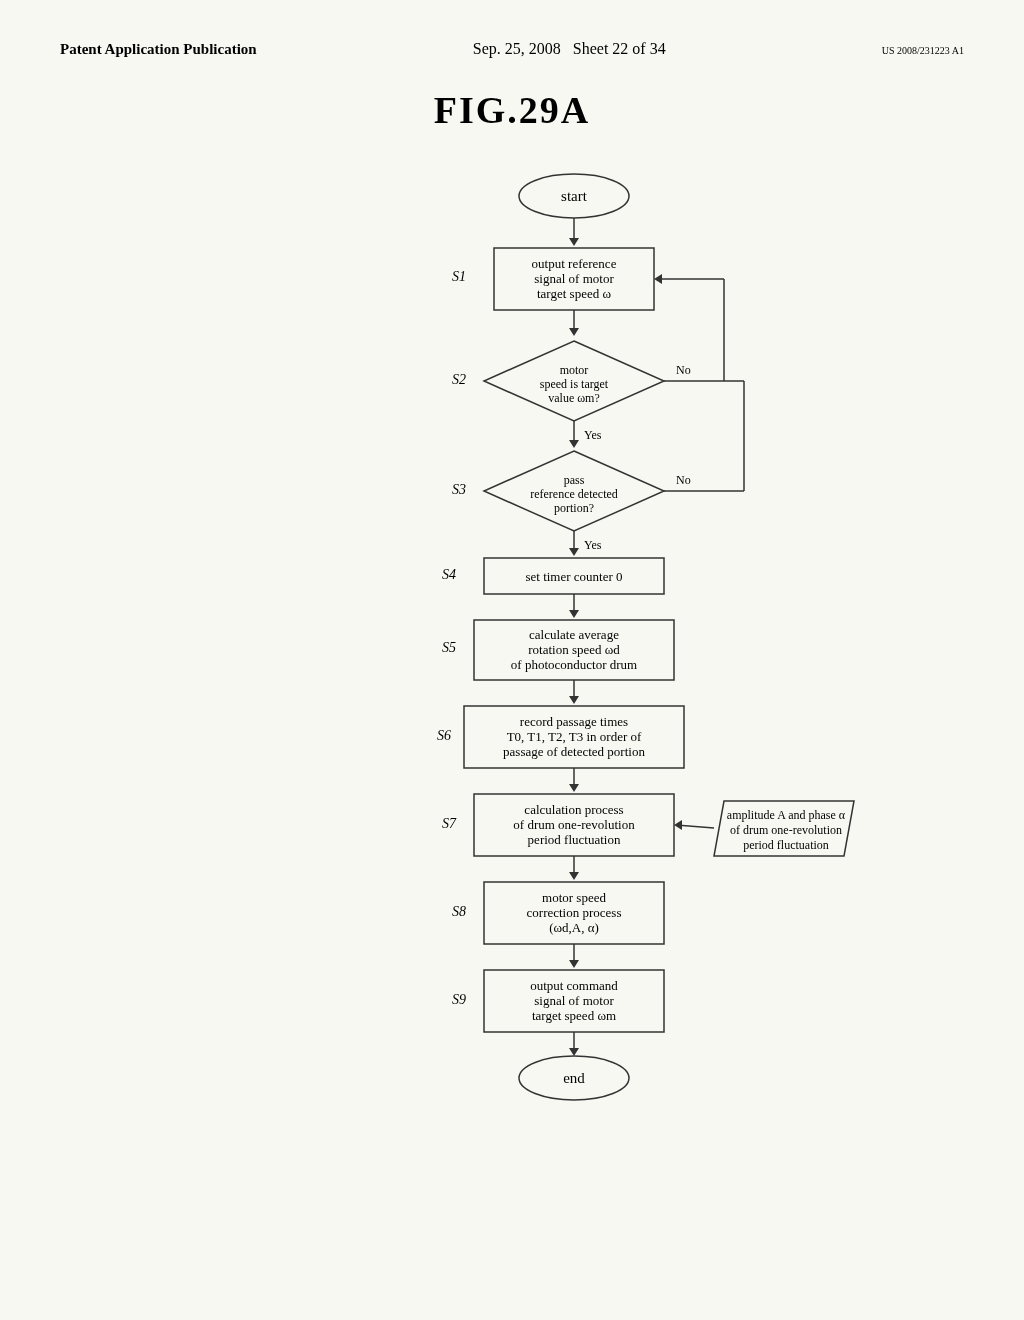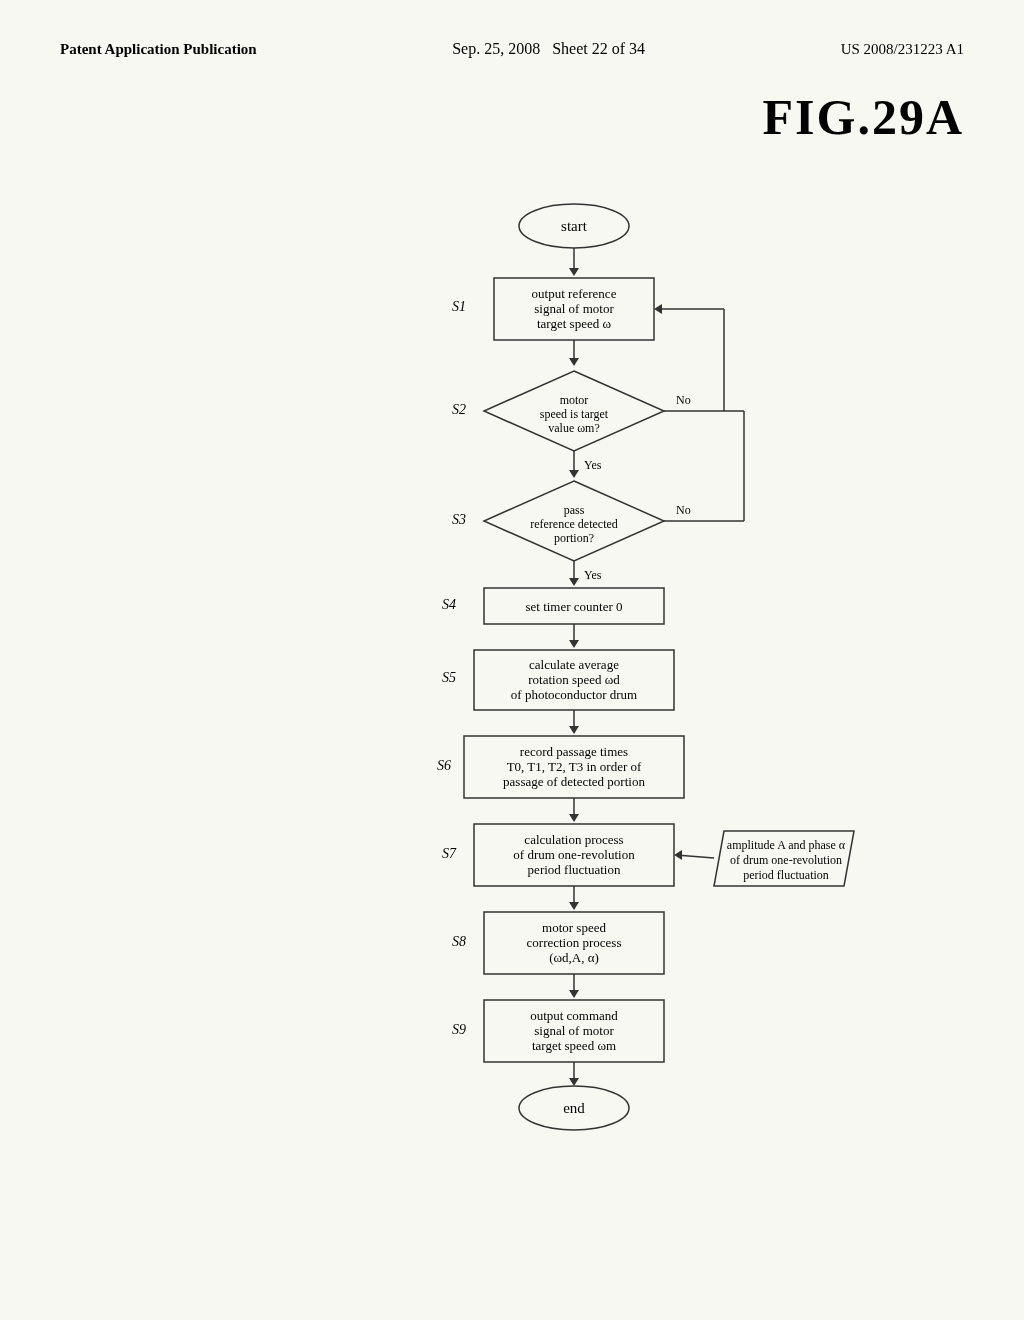--- a/index.html
+++ b/index.html
@@ -26,27 +26,27 @@
       font-size: 15px;
     }
     .header-left {
       font-weight: bold;
       font-size: 15px;
     }
     .header-center {
       font-size: 16px;
     }
     .header-right {
-      font-size: 15px;
+      font-size: 10px;
     }
     .fig-title {
-      text-align: right;
-      font-size: 50px;
+      text-align: center;
+      font-size: 38px;
       font-weight: bold;
-      margin-bottom: 40px;
+      margin-bottom: 24px;
       letter-spacing: 2px;
     }
     
     .flowchart-svg-container {
       display: flex;
       justify-content: flex-end;
       margin-top: 10px;
     }
   </style>
 </head>

